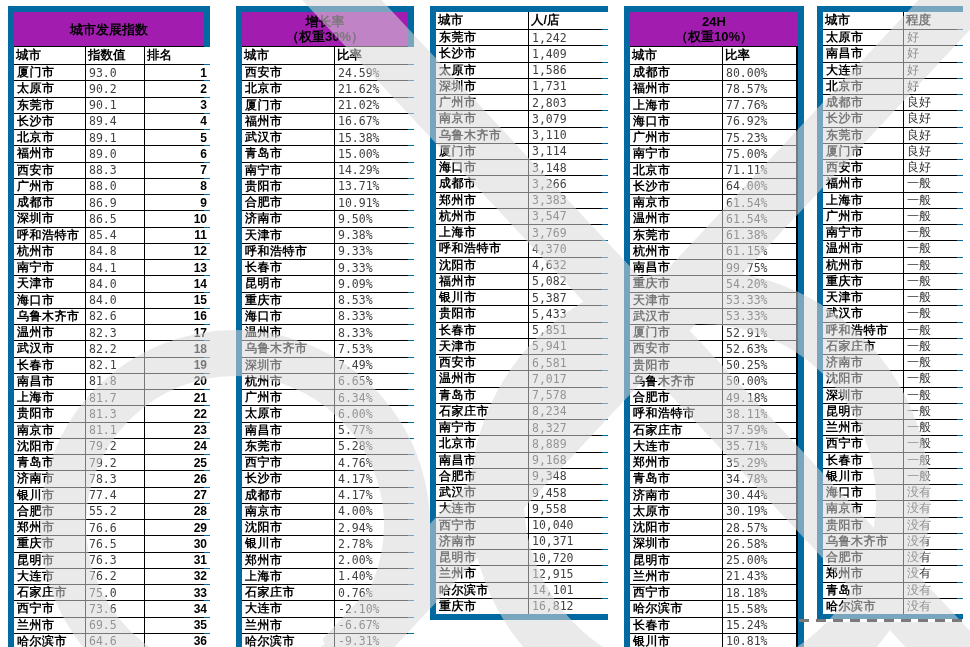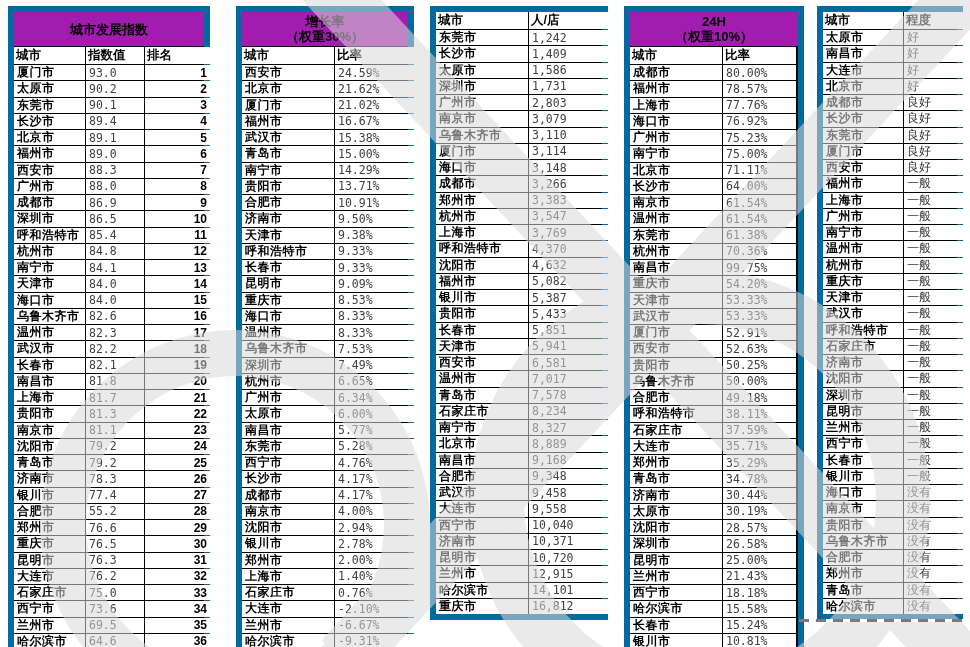--- a/index.html
+++ b/index.html
@@ -387,21 +387,21 @@
         <div class="cell val c1">71.11%</div>
         <div class="cell city c0">长沙市</div>
         <div class="cell val c1">64.00%</div>
         <div class="cell city c0">南京市</div>
         <div class="cell val c1">61.54%</div>
         <div class="cell city c0">温州市</div>
         <div class="cell val c1">61.54%</div>
         <div class="cell city c0">东莞市</div>
         <div class="cell val c1">61.38%</div>
         <div class="cell city c0">杭州市</div>
-        <div class="cell val c1">70.36%</div>
+        <div class="cell val c1">61.15%</div>
         <div class="cell city c0">南昌市</div>
         <div class="cell val c1">99.75%</div>
         <div class="cell city c0">重庆市</div>
         <div class="cell val c1">54.20%</div>
         <div class="cell city c0">天津市</div>
         <div class="cell val c1">53.33%</div>
         <div class="cell city c0">武汉市</div>
         <div class="cell val c1">53.33%</div>
         <div class="cell city c0">厦门市</div>
         <div class="cell val c1">52.91%</div>

